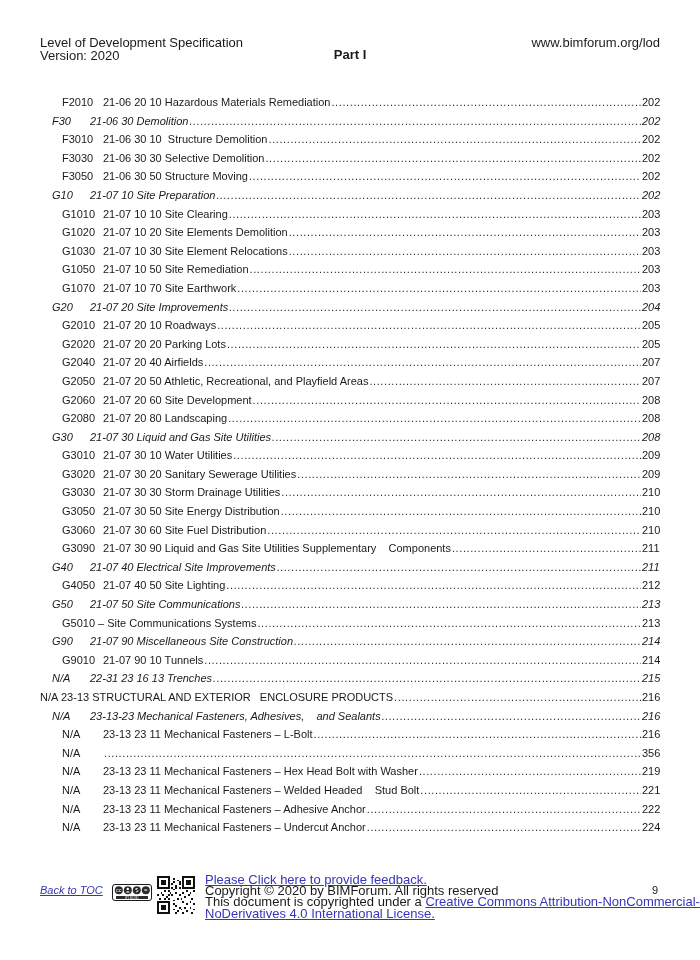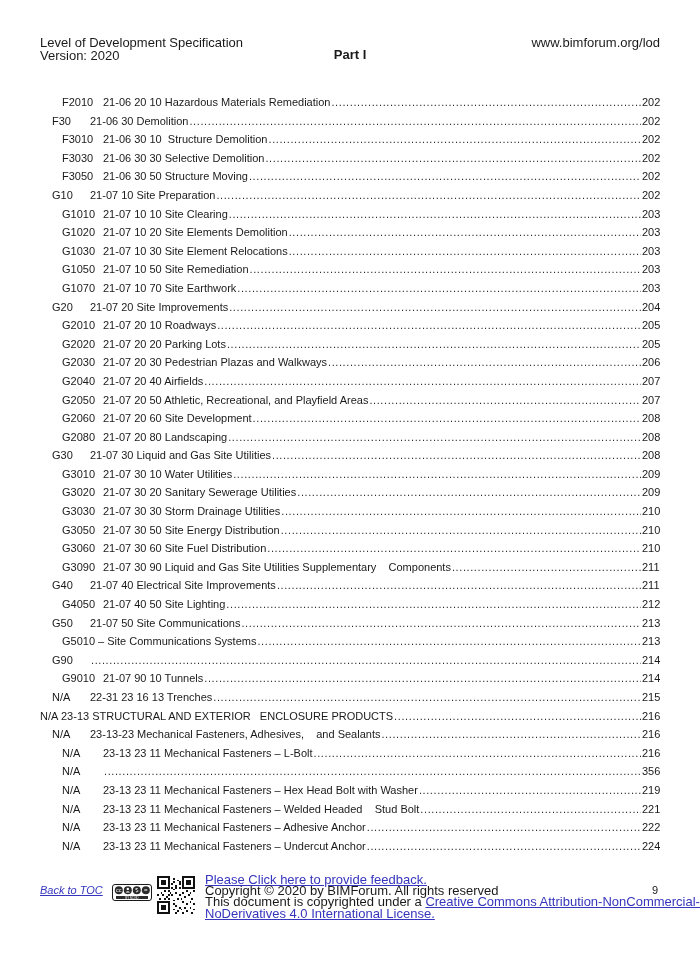--- a/index.html
+++ b/index.html
@@ -10,21 +10,21 @@
   }
   
   .header{position:absolute;top:36px;left:40px;right:40px;height:28px;font-size:13px;line-height:13px;}
   .header .h-left{position:absolute;left:0;top:0;}
   .header .h-center{position:absolute;left:0;right:0;top:12px;text-align:center;font-weight:bold;}
   .header .h-right{position:absolute;right:0;top:0;text-align:right;}
   
   #toc{position:absolute;top:93px;left:40px;right:38px;}
   .row{display:flex;align-items:baseline;height:18.6px;line-height:18.6px;font-size:11px;white-space:pre;}
   .lvl0{padding-left:0;}   .lvl0 .code{min-width:21px;}
-  .lvl1{padding-left:12px;}.lvl1 .code{min-width:38px;}
+  .lvl1{padding-left:12px;font-style:italic;}.lvl1 .code{min-width:38px;}
   .lvl2{padding-left:22px;}.lvl2 .code{min-width:41px;}
   .code{flex:0 0 auto;}
   .code:empty{min-width:0;width:0;}
   .title{flex:0 1 auto;}
   .leader{flex:1 1 auto;overflow:hidden;white-space:nowrap;margin:0 1px;min-width:8px;}
   .leader::after{content:"...................................................................................................................................................................................................................";letter-spacing:0.6px;color:#2a2a2a;}
   .pageno{flex:0 0 auto;min-width:20px;text-align:left;}
   
   .back-link{position:absolute;left:40px;top:884px;font-size:11px;color:#3535bd;text-decoration:underline;cursor:pointer;font-style:italic;}
   .cc-badge{position:absolute;left:112px;top:884px;}
@@ -53,37 +53,36 @@
     <div class="row lvl2"><span class="code">F3050</span><span class="title">21-06 30 50 Structure Moving</span><span class="leader"></span><span class="pageno">202</span></div>
     <div class="row lvl1"><span class="code">G10</span><span class="title">21-07 10 Site Preparation</span><span class="leader"></span><span class="pageno">202</span></div>
     <div class="row lvl2"><span class="code">G1010</span><span class="title">21-07 10 10 Site Clearing</span><span class="leader"></span><span class="pageno">203</span></div>
     <div class="row lvl2"><span class="code">G1020</span><span class="title">21-07 10 20 Site Elements Demolition</span><span class="leader"></span><span class="pageno">203</span></div>
     <div class="row lvl2"><span class="code">G1030</span><span class="title">21-07 10 30 Site Element Relocations</span><span class="leader"></span><span class="pageno">203</span></div>
     <div class="row lvl2"><span class="code">G1050</span><span class="title">21-07 10 50 Site Remediation</span><span class="leader"></span><span class="pageno">203</span></div>
     <div class="row lvl2"><span class="code">G1070</span><span class="title">21-07 10 70 Site Earthwork</span><span class="leader"></span><span class="pageno">203</span></div>
     <div class="row lvl1"><span class="code">G20</span><span class="title">21-07 20 Site Improvements</span><span class="leader"></span><span class="pageno">204</span></div>
     <div class="row lvl2"><span class="code">G2010</span><span class="title">21-07 20 10 Roadways</span><span class="leader"></span><span class="pageno">205</span></div>
     <div class="row lvl2"><span class="code">G2020</span><span class="title">21-07 20 20 Parking Lots</span><span class="leader"></span><span class="pageno">205</span></div>
-    <div class="row lvl2"><span class="code">G2030</span><span class="title">21-07 20 30 Pedestrian Plazas and Walkways</span><span class="leader"></span><span class="pageno">206</span></div>
     <div class="row lvl2"><span class="code">G2040</span><span class="title">21-07 20 40 Airfields</span><span class="leader"></span><span class="pageno">207</span></div>
     <div class="row lvl2"><span class="code">G2050</span><span class="title">21-07 20 50 Athletic, Recreational, and Playfield Areas</span><span class="leader"></span><span class="pageno">207</span></div>
     <div class="row lvl2"><span class="code">G2060</span><span class="title">21-07 20 60 Site Development</span><span class="leader"></span><span class="pageno">208</span></div>
     <div class="row lvl2"><span class="code">G2080</span><span class="title">21-07 20 80 Landscaping</span><span class="leader"></span><span class="pageno">208</span></div>
     <div class="row lvl1"><span class="code">G30</span><span class="title">21-07 30 Liquid and Gas Site Utilities</span><span class="leader"></span><span class="pageno">208</span></div>
     <div class="row lvl2"><span class="code">G3010</span><span class="title">21-07 30 10 Water Utilities</span><span class="leader"></span><span class="pageno">209</span></div>
     <div class="row lvl2"><span class="code">G3020</span><span class="title">21-07 30 20 Sanitary Sewerage Utilities</span><span class="leader"></span><span class="pageno">209</span></div>
     <div class="row lvl2"><span class="code">G3030</span><span class="title">21-07 30 30 Storm Drainage Utilities</span><span class="leader"></span><span class="pageno">210</span></div>
     <div class="row lvl2"><span class="code">G3050</span><span class="title">21-07 30 50 Site Energy Distribution</span><span class="leader"></span><span class="pageno">210</span></div>
     <div class="row lvl2"><span class="code">G3060</span><span class="title">21-07 30 60 Site Fuel Distribution</span><span class="leader"></span><span class="pageno">210</span></div>
     <div class="row lvl2"><span class="code">G3090</span><span class="title">21-07 30 90 Liquid and Gas Site Utilities Supplementary    Components</span><span class="leader"></span><span class="pageno">211</span></div>
     <div class="row lvl1"><span class="code">G40</span><span class="title">21-07 40 Electrical Site Improvements</span><span class="leader"></span><span class="pageno">211</span></div>
     <div class="row lvl2"><span class="code">G4050</span><span class="title">21-07 40 50 Site Lighting</span><span class="leader"></span><span class="pageno">212</span></div>
     <div class="row lvl1"><span class="code">G50</span><span class="title">21-07 50 Site Communications</span><span class="leader"></span><span class="pageno">213</span></div>
     <div class="row lvl2"><span class="code"></span><span class="title">G5010 – Site Communications Systems</span><span class="leader"></span><span class="pageno">213</span></div>
-    <div class="row lvl1"><span class="code">G90</span><span class="leader"></span><span class="pageno">214</span></div>
+    <div class="row lvl1"><span class="code">G90</span><span class="title">21-07 90 Miscellaneous Site Construction</span><span class="leader"></span><span class="pageno">214</span></div>
     <div class="row lvl2"><span class="code">G9010</span><span class="title">21-07 90 10 Tunnels</span><span class="leader"></span><span class="pageno">214</span></div>
     <div class="row lvl1"><span class="code">N/A</span><span class="title">22-31 23 16 13 Trenches</span><span class="leader"></span><span class="pageno">215</span></div>
     <div class="row lvl0"><span class="code">N/A</span><span class="title">23-13 STRUCTURAL AND EXTERIOR   ENCLOSURE PRODUCTS</span><span class="leader"></span><span class="pageno">216</span></div>
     <div class="row lvl1"><span class="code">N/A</span><span class="title">23-13-23 Mechanical Fasteners, Adhesives,    and Sealants</span><span class="leader"></span><span class="pageno">216</span></div>
     <div class="row lvl2"><span class="code">N/A</span><span class="title">23-13 23 11 Mechanical Fasteners – L-Bolt</span><span class="leader"></span><span class="pageno">216</span></div>
     <div class="row lvl2"><span class="code">N/A</span><span class="leader"></span><span class="pageno">356</span></div>
     <div class="row lvl2"><span class="code">N/A</span><span class="title">23-13 23 11 Mechanical Fasteners – Hex Head Bolt with Washer</span><span class="leader"></span><span class="pageno">219</span></div>
     <div class="row lvl2"><span class="code">N/A</span><span class="title">23-13 23 11 Mechanical Fasteners – Welded Headed    Stud Bolt</span><span class="leader"></span><span class="pageno">221</span></div>
     <div class="row lvl2"><span class="code">N/A</span><span class="title">23-13 23 11 Mechanical Fasteners – Adhesive Anchor</span><span class="leader"></span><span class="pageno">222</span></div>
     <div class="row lvl2"><span class="code">N/A</span><span class="title">23-13 23 11 Mechanical Fasteners – Undercut Anchor</span><span class="leader"></span><span class="pageno">224</span></div>

